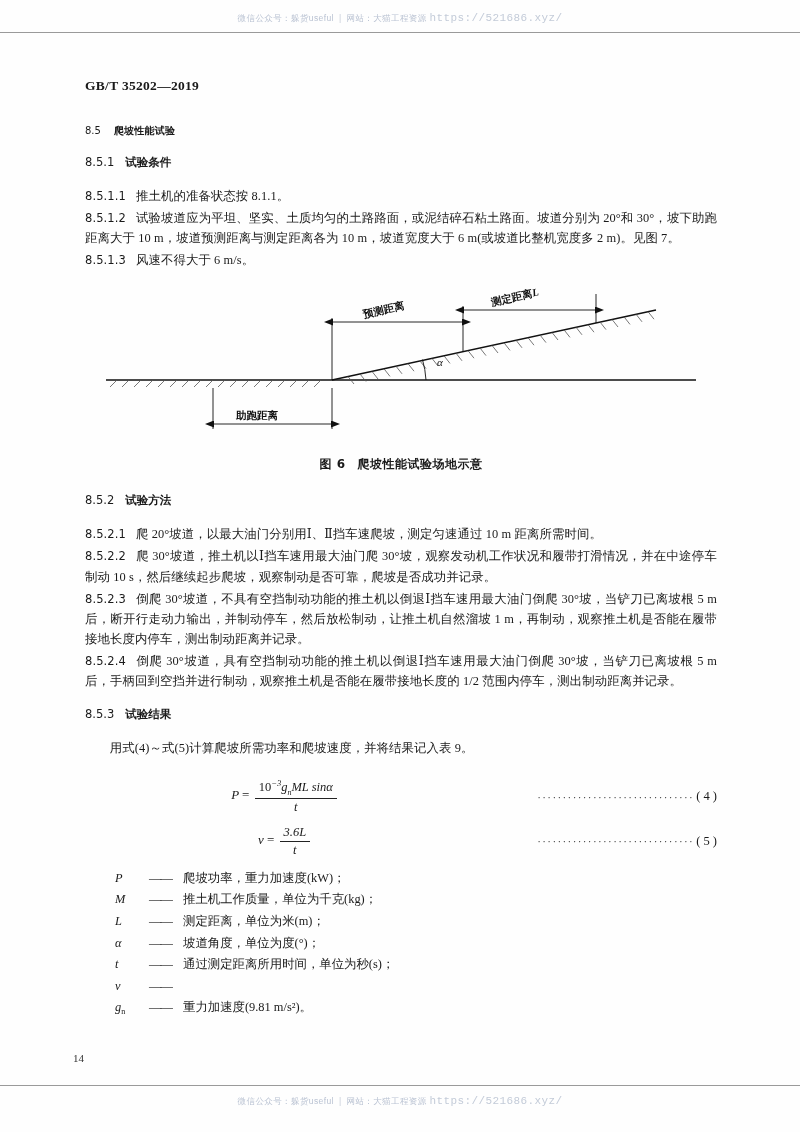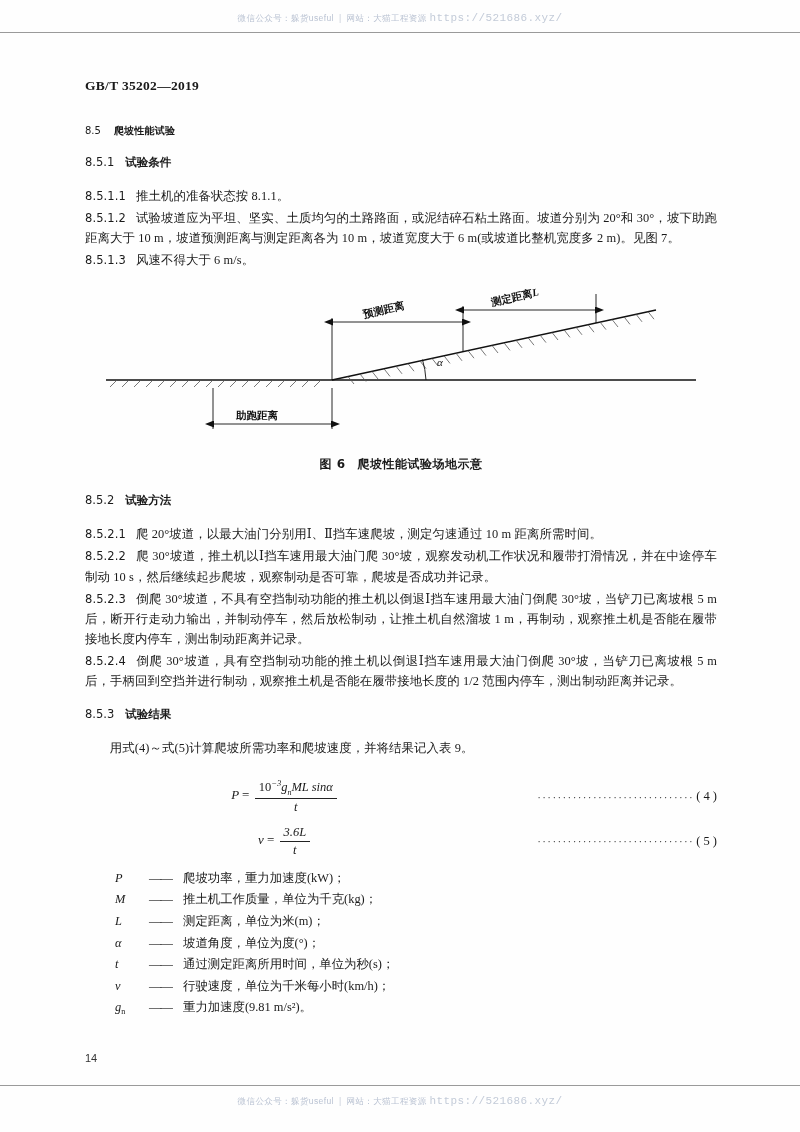--- a/index.html
+++ b/index.html
@@ -184,23 +184,23 @@
   }
   .where-dash {
     flex: 0 0 34px;
     letter-spacing: -1px;
   }
   .where-def { flex: 1; }
 
   
   .page-number {
     position: absolute;
-    left: 85px;
+    left: 73px;
     bottom: 68px;
-    font-family: Liberation Sans, sans-serif;
+    font-family: Liberation Serif, serif;
     font-size: 11px;
     color: #333;
   }
   .indent-para { text-indent: 2em; }
 </style>
 </head>
 <body>
 
 <div class="page">
 
@@ -405,21 +405,20 @@
         <span class="where-def">坡道角度，单位为度(°)；</span>
       </div>
       <div class="where-item">
         <span class="where-sym">t</span>
         <span class="where-dash">——</span>
         <span class="where-def">通过测定距离所用时间，单位为秒(s)；</span>
       </div>
       <div class="where-item">
         <span class="where-sym">v</span>
         <span class="where-dash">——</span>
-        <span class="where-def">行驶速度，单位为千米每小时(km/h)；</span>
       </div>
       <div class="where-item">
         <span class="where-sym"><span style="font-style:italic">g</span><span class="sub" style="font-style:normal">n</span></span>
         <span class="where-dash">——</span>
         <span class="where-def">重力加速度(9.81 m/s²)。</span>
       </div>
     </div>
 
   </div>
 

